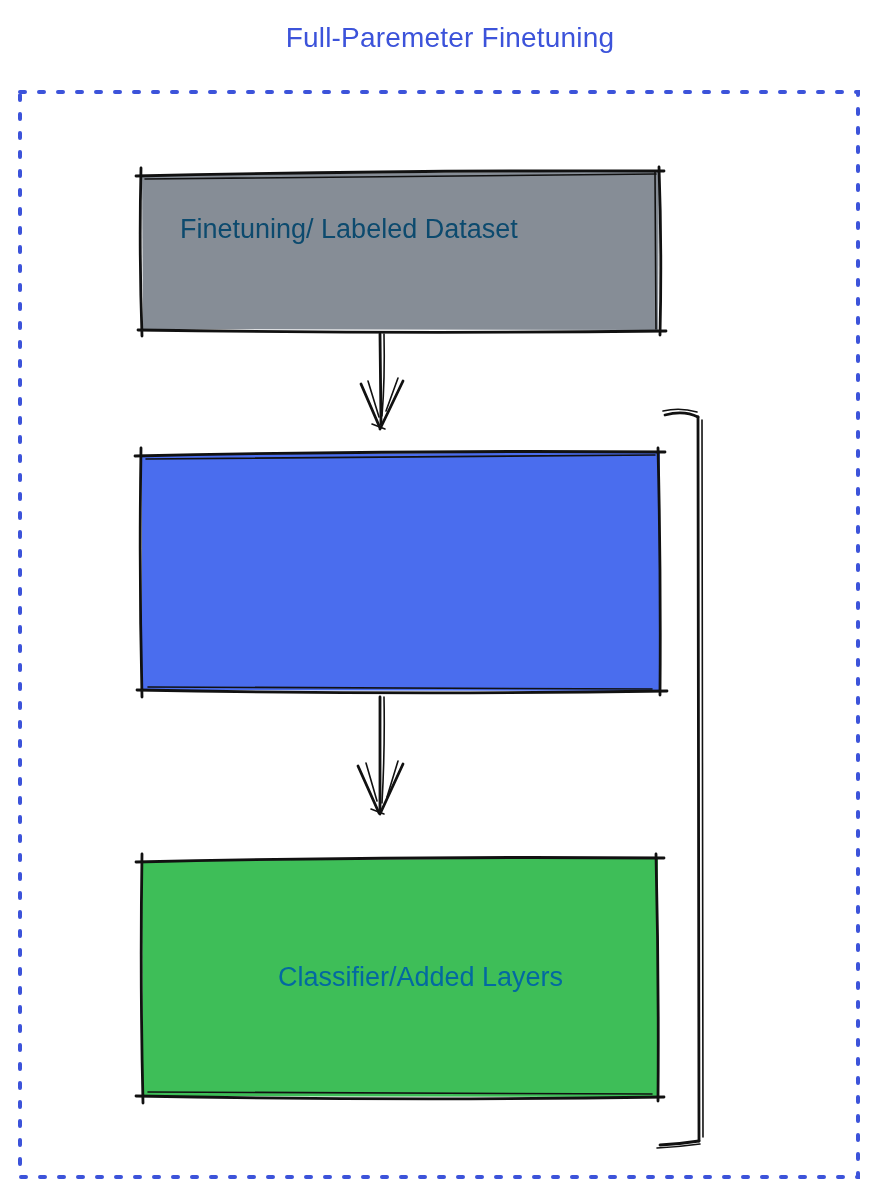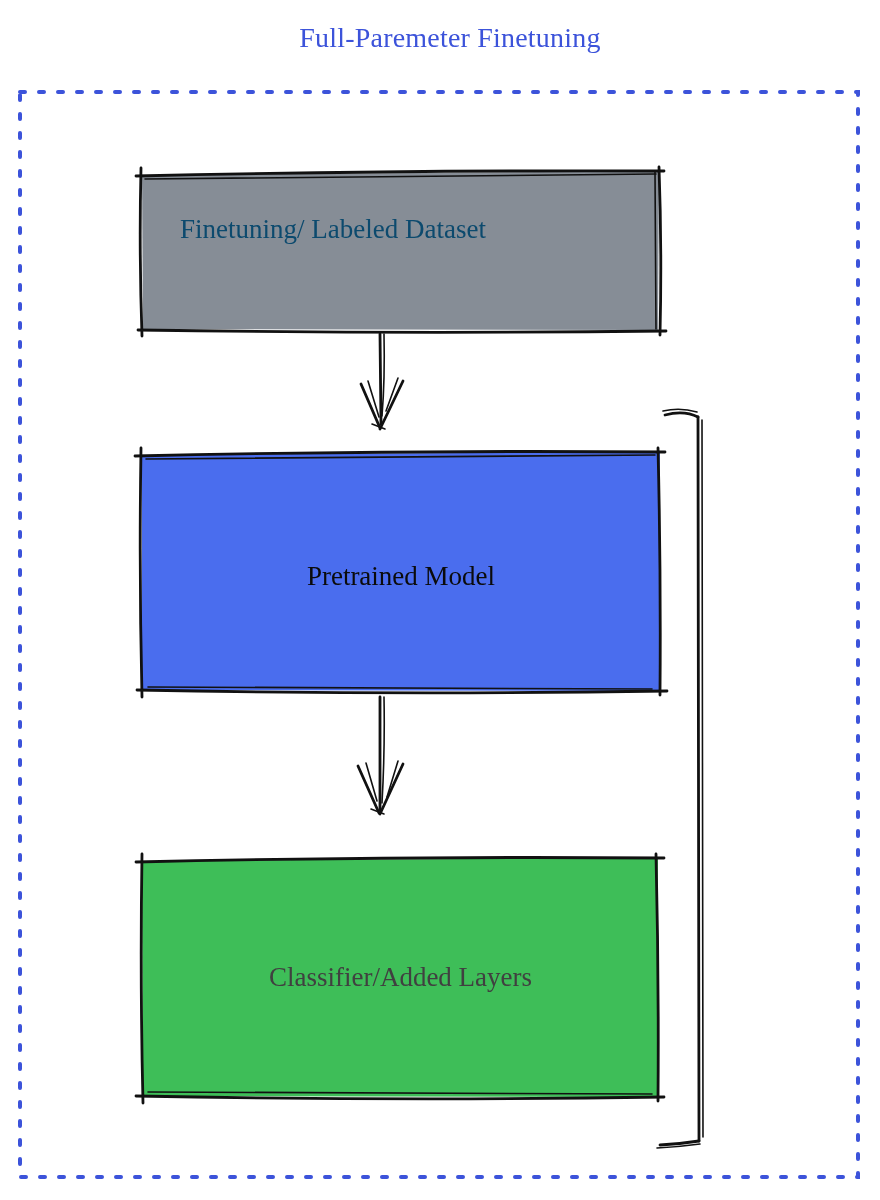--- a/index.html
+++ b/index.html
@@ -1,20 +1,20 @@
 <!DOCTYPE html>
 <html><head>
 <meta charset="utf-8">
 <style>
   html,body{margin:0;padding:0;background:#fff;}
   .canvas{
     position:relative;
     width:880px;height:1200px;
     background:#fff;
-    font-family:Liberation Serif, serif;
+    font-family:Liberation Sans, sans-serif;
     overflow:hidden;
   }
   .title{
     position:absolute;
     top:22px;left:10px;width:880px;
     text-align:center;
     font-size:28px;
     letter-spacing:0.2px;
   }
   svg.layer{position:absolute;left:0;top:0;}
@@ -102,18 +102,17 @@
       <path class="ink thin" d="M663,411 Q680,407 697,412"></path>
       <path class="ink" d="M698,417 Q700,780 699,1141"></path>
       <path class="ink thin" d="M702,420 Q704,780 703,1137"></path>
       <path class="ink" d="M699,1141 Q680,1144 660,1145"></path>
       <path class="ink thin" d="M700,1144 Q678,1147 657,1148"></path>
     </g>
   </svg>
 
   <div class="node-label label-dataset" style="color: #0c4a6e;">Finetuning/ Labeled Dataset</div>
 
-  <div class="node-label label-pretrained" style="color: rgb(11, 11, 11);">Pretrained Model</div>
 
-  <div class="node-label label-classifier" style="color: #404040;">Classifier/Added Layers</div>
+  <div class="node-label label-classifier" style="color: #0369a1; padding-left: 20px;">Classifier/Added Layers</div>
 
 
 </div>
 
 </body></html>

